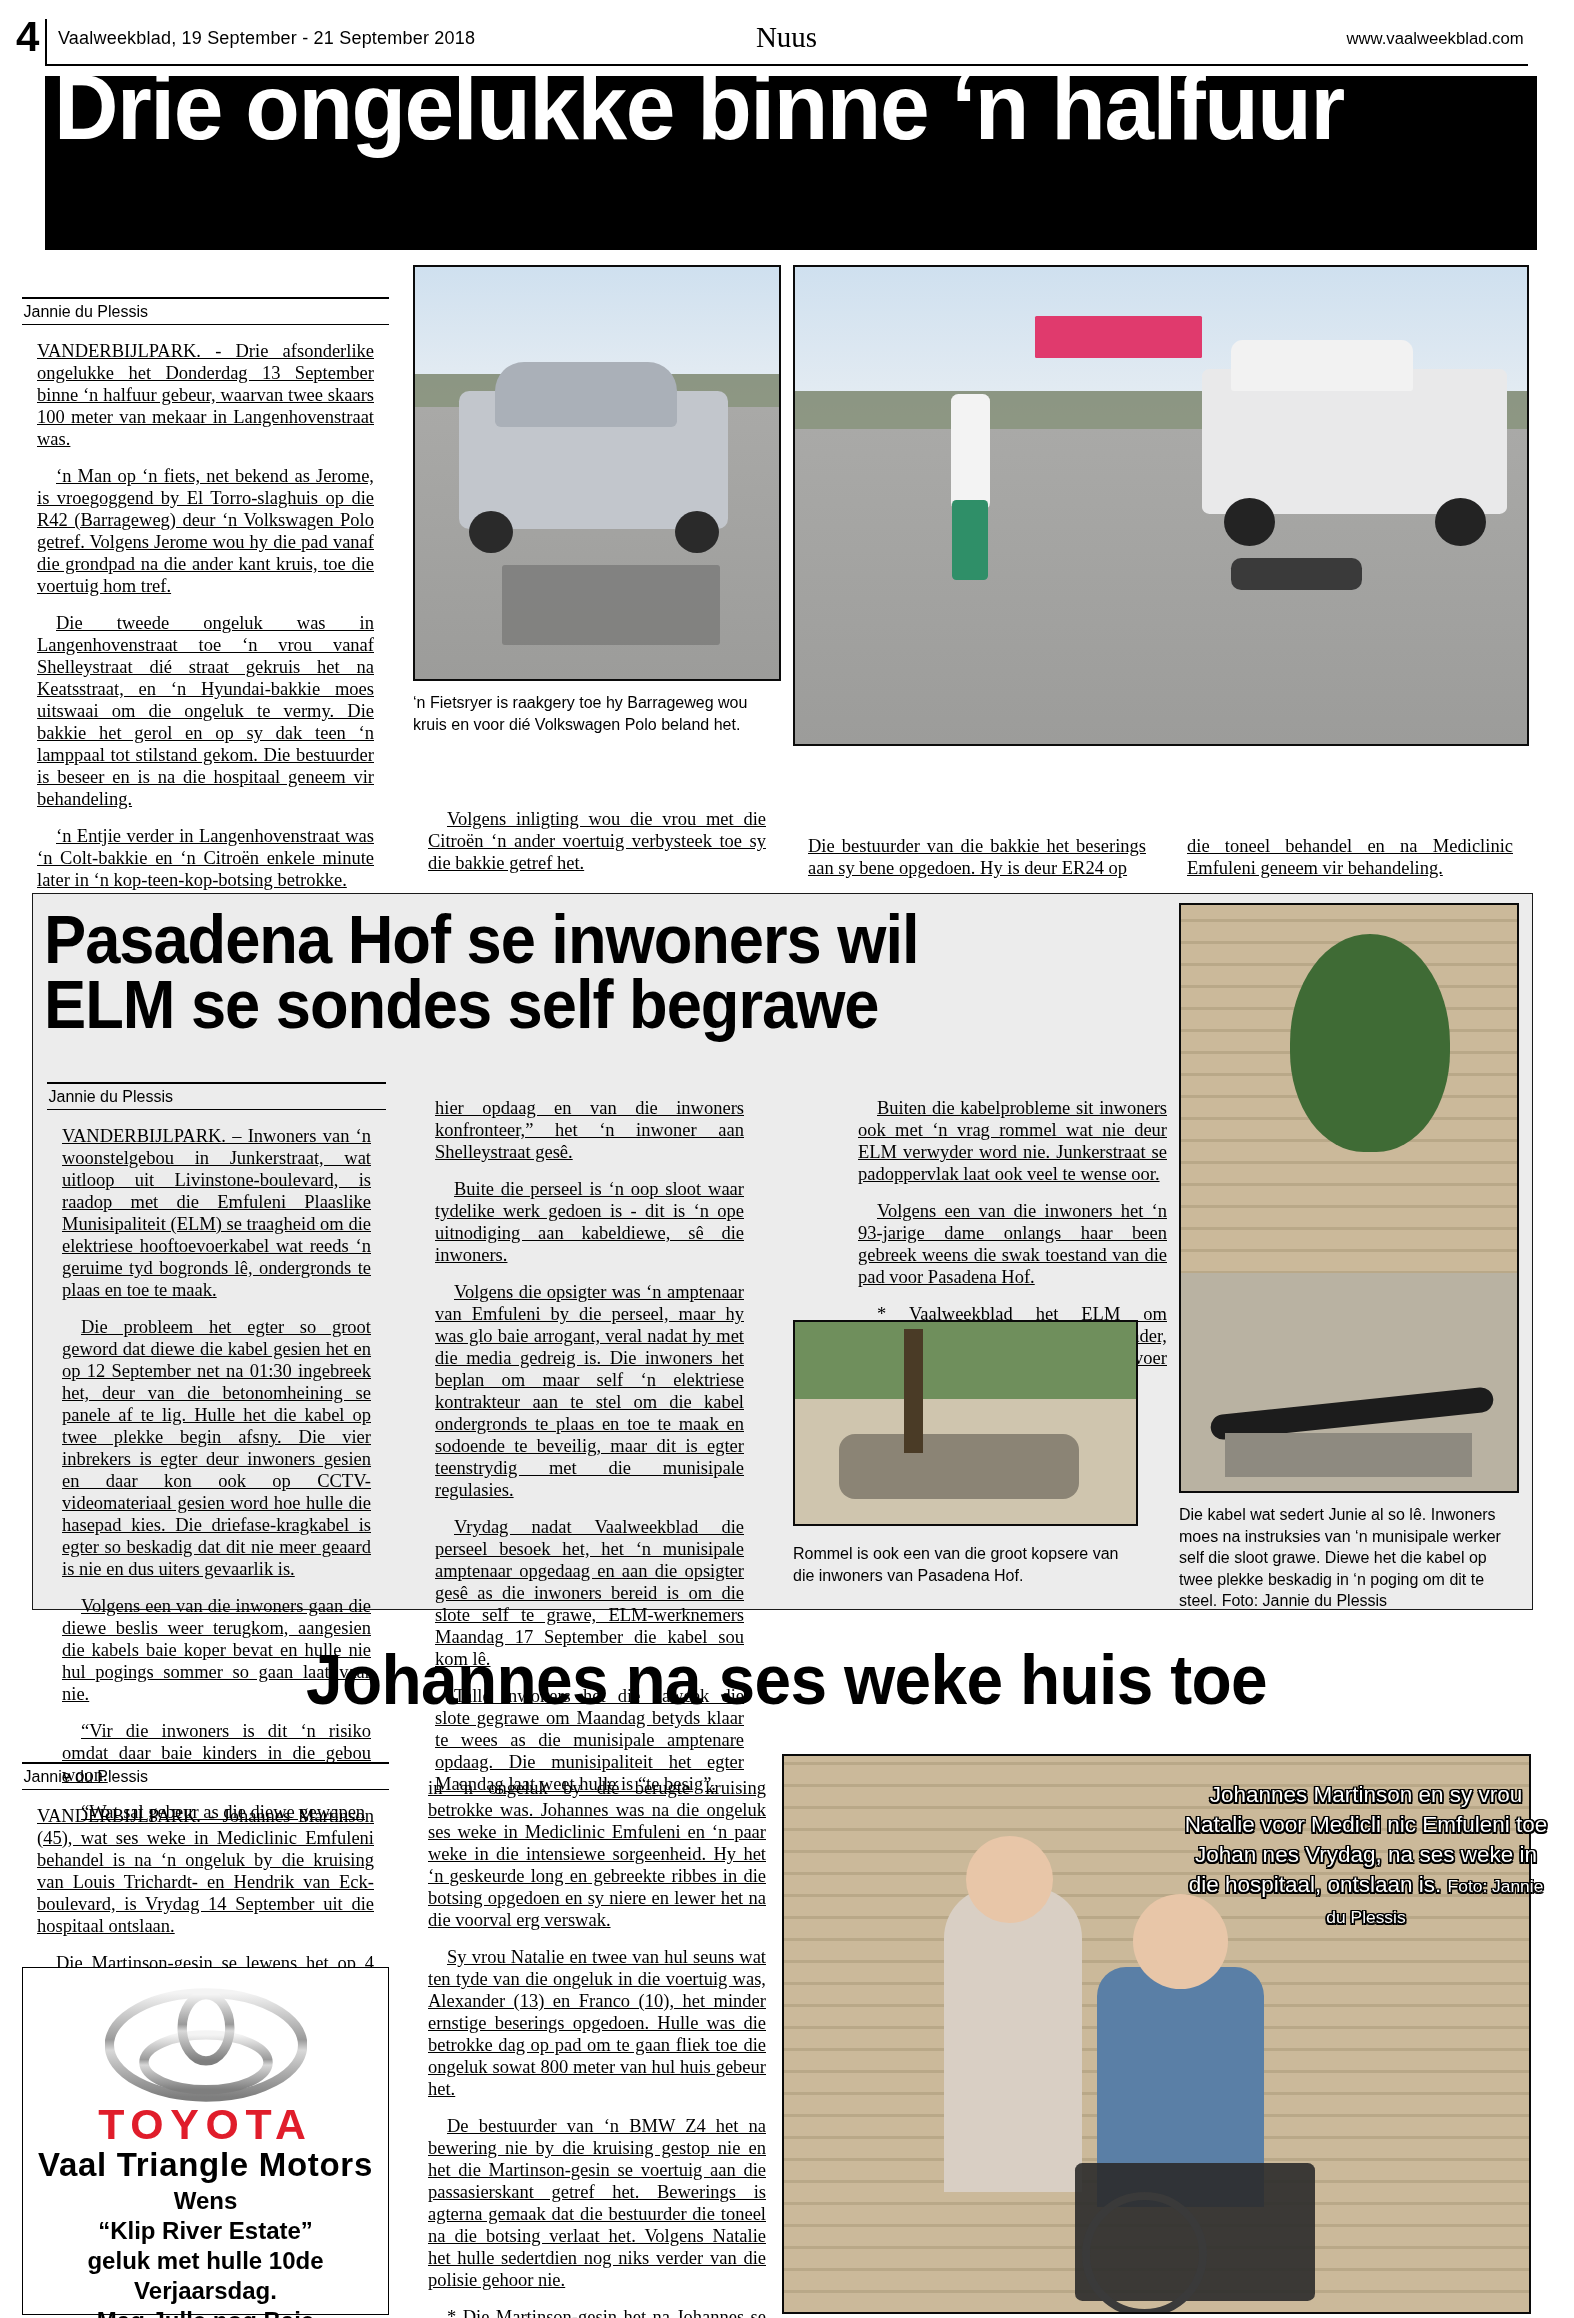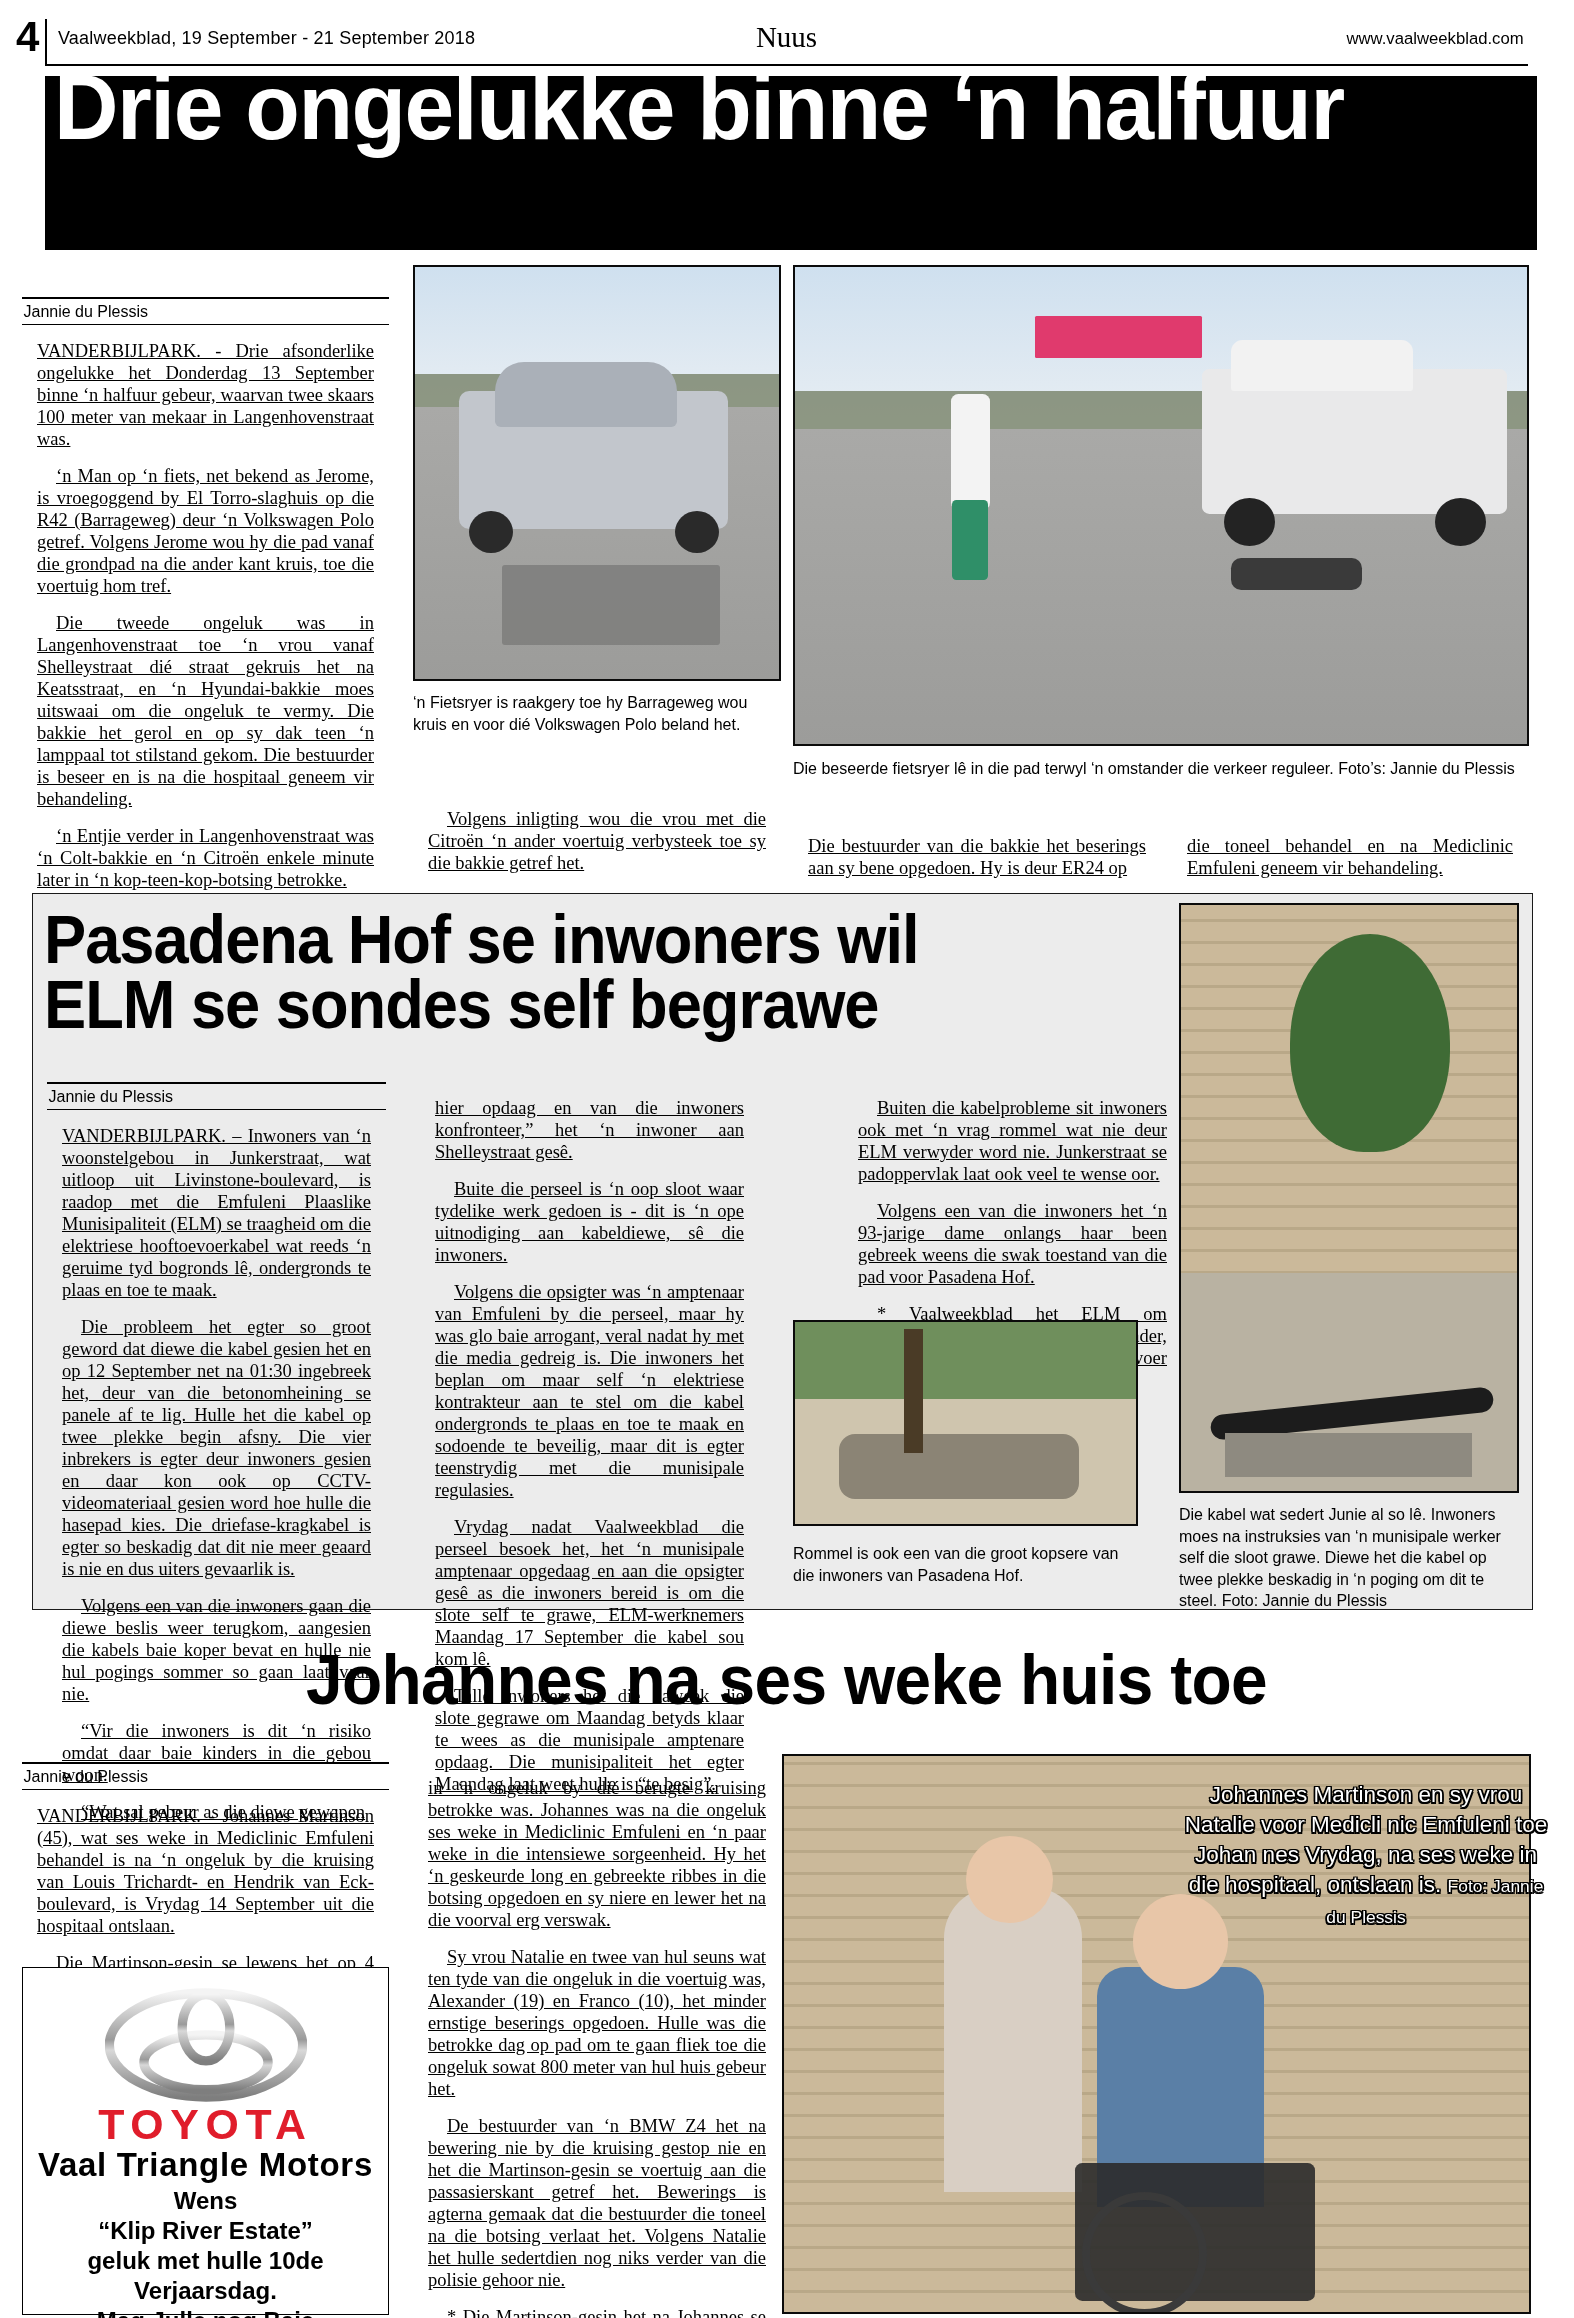--- a/index.html
+++ b/index.html
@@ -136,21 +136,20 @@
     <div class="car-body" style="left:436px;top:73px;width:182px;height:51px;background:#f2f2f2;border-radius:11.6px 11.6px 2.9px 2.9px;"></div>
     <div class="car-body" style="left:429px;top:231px;width:51px;height:48px;background:#232323;border-radius:50%;"></div>
     <div class="car-body" style="left:640px;top:231px;width:51px;height:48px;background:#232323;border-radius:50%;"></div>
     <div class="car-body" style="left:156px;top:127px;width:39px;height:116px;background:#f3f3f3;border-radius:7.3px;"></div>
     <div class="car-body" style="left:157px;top:233px;width:36px;height:80px;background:#2f8f68;border-radius:4.4px;"></div>
     <div class="car-body" style="left:240px;top:49px;width:167px;height:42px;background:#e03a6d;border-radius:1.5px;"></div>
     <div class="car-body" style="left:436px;top:291px;width:131px;height:32px;background:#3a3a3a;border-radius:10.2px;"></div>
   </div>
 
   <div id="a1cap1" class="cap">‘n Fietsryer is raakgery toe hy Barrageweg wou kruis en voor dié Volkswagen Polo beland het.</div>
-  <div id="a1cap2" class="cap">Die beseerde fietsryer lê in die pad terwyl ‘n omstander die verkeer reguleer. Foto’s: Jannie du Plessis</div>
 
   <div id="a1c2" class="col">
     <p>Volgens inligting wou die vrou met die Citroën ‘n ander voertuig verbysteek toe sy die bakkie getref het.</p>
     <p>Sy is lig beseer en op die toneel behandel.</p>
   </div>
   <div id="a1c3" class="col">
     <p class="lead">Die bestuurder van die bakkie het beserings aan sy bene opgedoen. Hy is deur ER24 op</p>
   </div>
   <div id="a1c4" class="col">
     <p class="lead">die toneel behandel en na Mediclinic Emfuleni geneem vir behandeling.</p>
@@ -203,21 +202,21 @@
 
   <div class="a3-head">Johannes na ses weke huis toe</div>
 
   <div id="a3c1" class="col">
     <div class="byline">Jannie du Plessis</div>
     <p class="lead">VANDERBIJLPARK. - Johannes Martinson (45), wat ses weke in Mediclinic Emfuleni behandel is na ‘n ongeluk by die kruising van Louis Trichardt- en Hendrik van Eck-boulevard, is Vrydag 14 September uit die hospitaal ontslaan.</p>
     <p>Die Martinson-gesin se lewens het op 4 Augustus in ‘n nagmerrie verander toe hulle</p>
   </div>
   <div id="a3c2" class="col">
     <p class="lead">in ‘n ongeluk by dié berugte kruising betrokke was. Johannes was na die ongeluk ses weke in Mediclinic Emfuleni en ‘n paar weke in die intensiewe sorgeenheid. Hy het ‘n geskeurde long en gebreekte ribbes in die botsing opgedoen en sy niere en lewer het na die voorval erg verswak.</p>
-    <p>Sy vrou Natalie en twee van hul seuns wat ten tyde van die ongeluk in die voertuig was, Alexander (19) en Franco (10), het minder ernstige beserings opgedoen. Hulle was die betrokke dag op pad om te gaan fliek toe die ongeluk sowat 800 meter van hul huis gebeur het.</p>
+    <p>Sy vrou Natalie en twee van hul seuns wat ten tyde van die ongeluk in die voertuig was, Alexander (13) en Franco (10), het minder ernstige beserings opgedoen. Hulle was die betrokke dag op pad om te gaan fliek toe die ongeluk sowat 800 meter van hul huis gebeur het.</p>
     <p>De bestuurder van ‘n BMW Z4 het na bewering nie by die kruising gestop nie en het die Martinson-gesin se voertuig aan die passasierskant getref het. Bewerings is agterna gemaak dat die bestuurder die  toneel na die botsing verlaat het. Volgens Natalie het hulle sedertdien nog niks verder van die polisie gehoor nie.</p>
     <p>* Die Martinson-gesin het na Johannes se ontslag groot lof gehad vir die dokters en personeel van Mediclinic Emfuleni.</p>
   </div>
 
   <div id="a3p1" class="photo">
     <div class="wall"></div>
     <div style="position:absolute;left:160px;top:131px;width:138px;height:305px;background:#d9cfc4;border-radius:51px 51px 0 0;"></div>
     <div style="position:absolute;left:182px;top:80px;width:87px;height:87px;background:#e8c6a8;border-radius:50%;"></div>
     <div style="position:absolute;left:313px;top:211px;width:167px;height:240px;background:#5a7fa6;border-radius:29px 29px 0 0;"></div>
     <div style="position:absolute;left:349px;top:138px;width:95px;height:95px;background:#e8c6a8;border-radius:50%;"></div>

